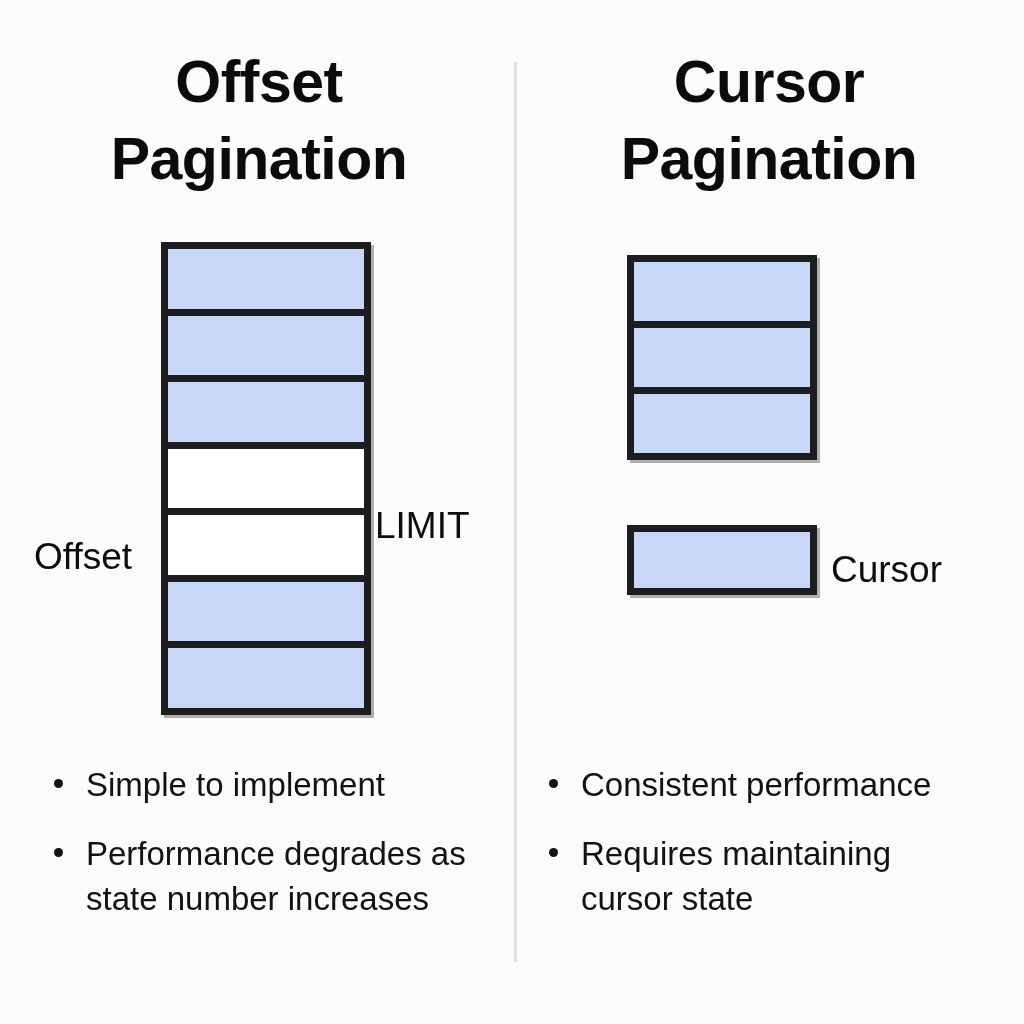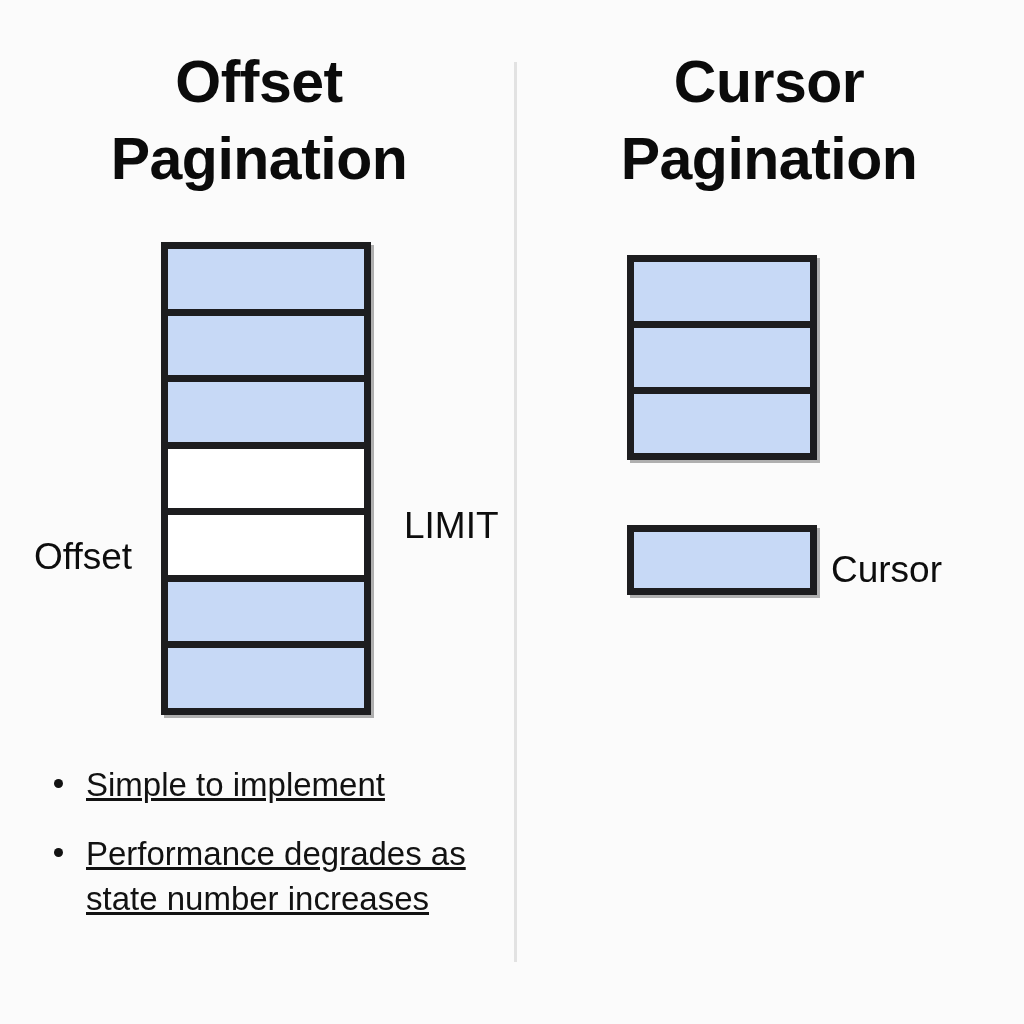--- a/index.html
+++ b/index.html
@@ -86,39 +86,38 @@
   
   .annot {
     position: absolute;
     font-size: 37px;
     font-weight: 400;
     color: #0d0d0d;
     white-space: nowrap;
     line-height: 1;
   }
   .annot-offset { left: 34px;  top: 538px; }
-  .annot-limit  { left: 404px; top: 507px; }
+  .annot-limit  { left: 375px; top: 507px; }
   .annot-cursor { left: 831px; top: 551px; }
 
   
   .bullets {
     position: absolute;
     width: 440px;
     font-size: 33px;
     line-height: 1.37;
     color: #121212;
   }
   .bullets-left  { left: 48px;  top: 762px; }
   .bullets-right { left: 543px; top: 762px; }
 
   .bullet-item {
     position: relative;
     padding-left: 38px;
     margin-bottom: 24px;
-    text-decoration: underline;
   }
   .bullet-item:last-child { margin-bottom: 0; }
   .bullet-dot {
     position: absolute;
     left: 6px;
     top: 17px;
     width: 9px;
     height: 9px;
     border-radius: 50%;
     background: #121212;
@@ -168,14 +167,24 @@
     <div class="row filled"></div>
     <div class="row filled"></div>
   </div>
 
   <div class="stack stack-cursor-marker">
     <div class="row filled"></div>
   </div>
 
   <div class="annot annot-cursor">Cursor</div>
 
+  <div class="bullets bullets-right">
+    <div class="bullet-item">
+      <span class="bullet-dot"></span>
+      <span class="bullet-text">Consistent performance</span>
+    </div>
+    <div class="bullet-item">
+      <span class="bullet-dot"></span>
+      <span class="bullet-text">Requires maintaining cursor state</span>
+    </div>
+  </div>
 
 </div>
 
 </body></html>

